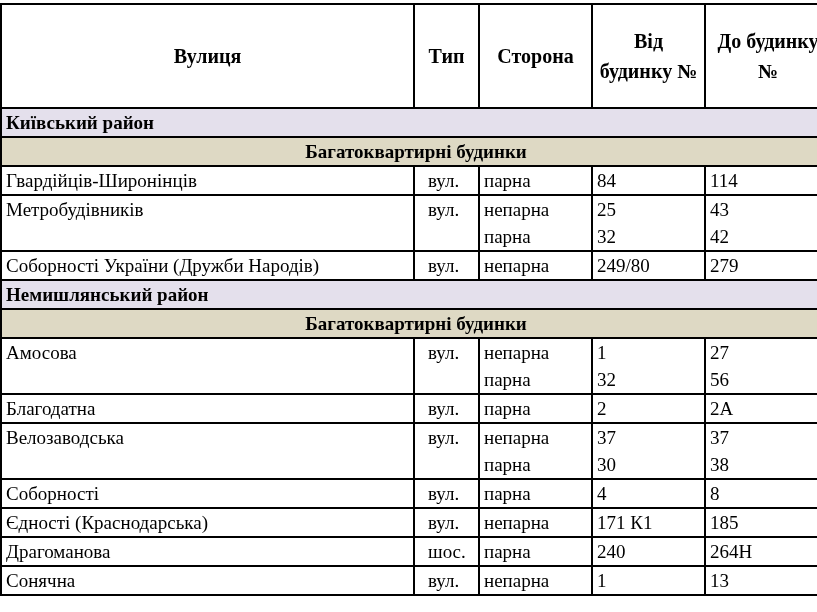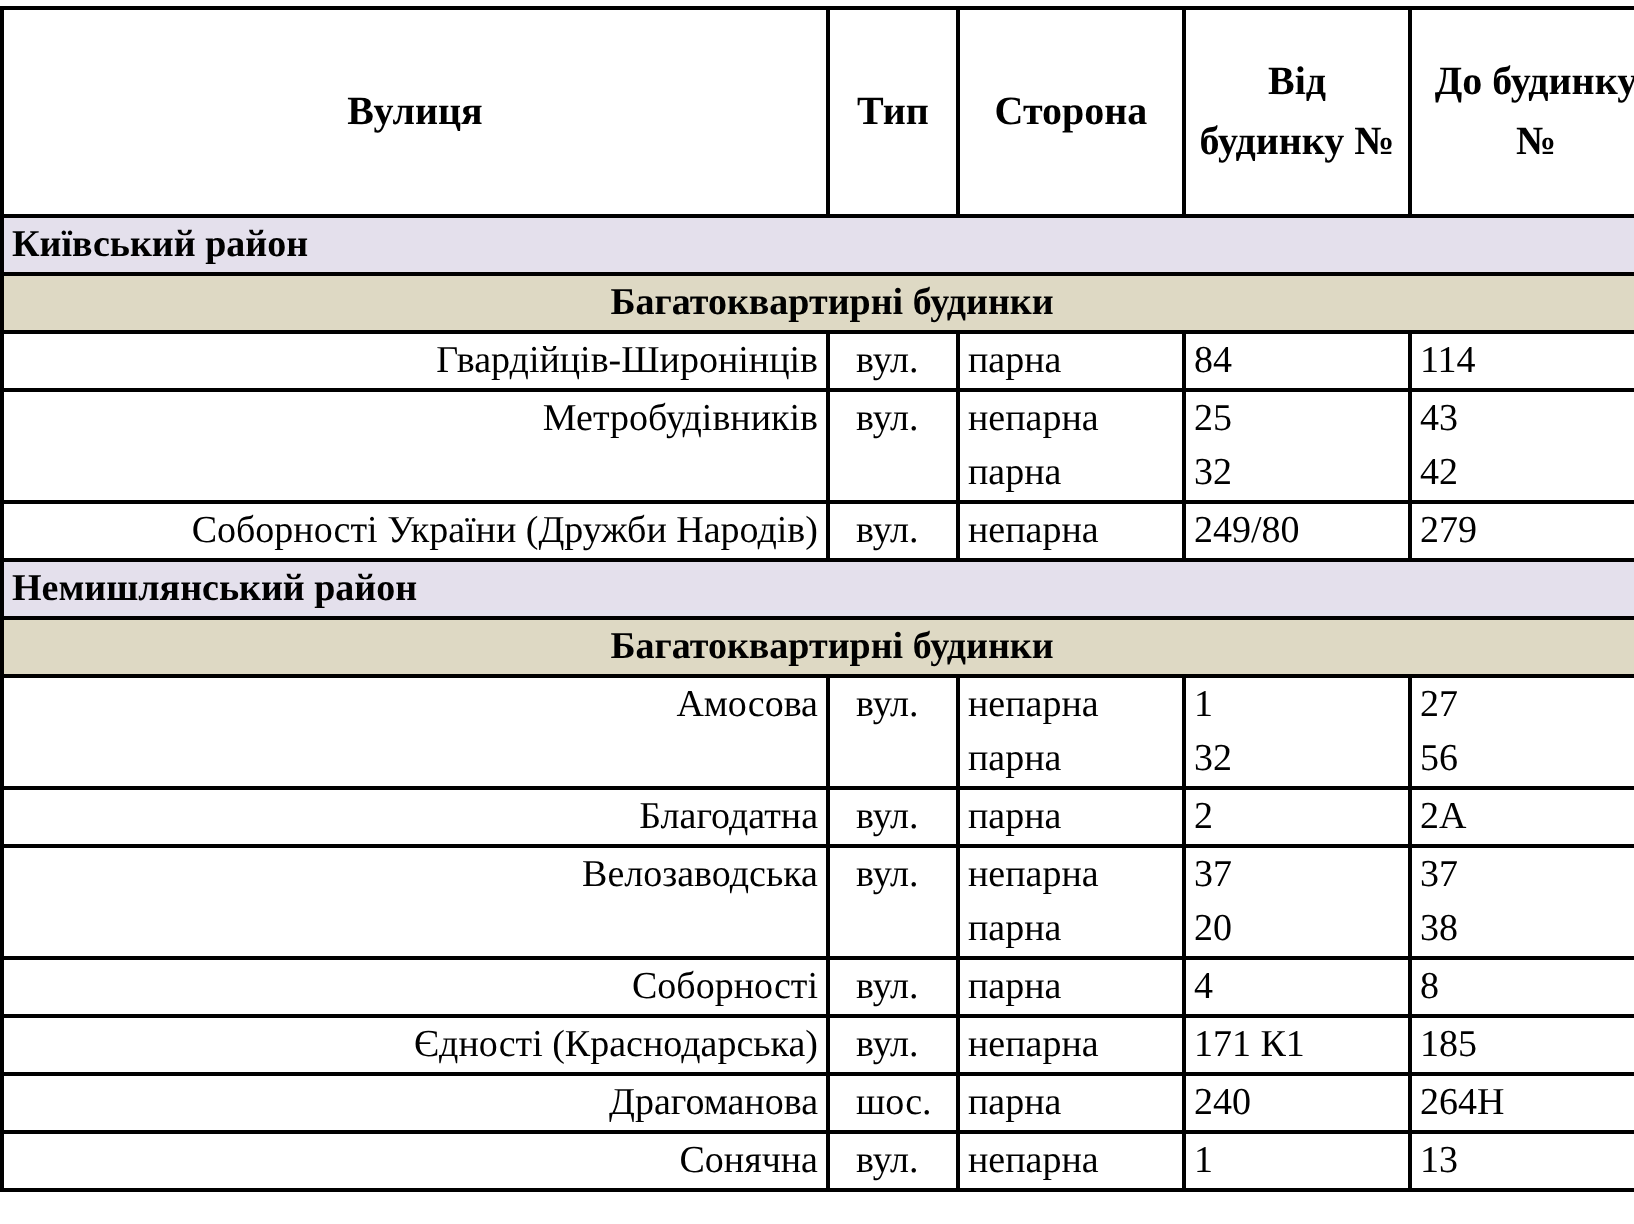--- a/index.html
+++ b/index.html
@@ -41,21 +41,21 @@
     font-weight: bold;
     font-size: 19px;
   }
   tr.category td {
     background: #ded9c4;
     font-weight: bold;
     text-align: center;
     font-size: 19px;
   }
   td.num { padding-right: 3px; }
-  td.street { padding-left: 4px; text-align: right; }
+  td.street { padding-left: 4px; }
   td.type { padding-left: 13px; }
   td.side { padding-left: 4px; }
   td.merged-top { border-bottom: none; }
   td.merged-bottom { border-top: none; }
 </style>
 </head>
 <body>
 
 <div class="wrap">
 <table>
@@ -149,21 +149,21 @@
       <td class="street merged-top">Велозаводська</td>
       <td class="type merged-top">вул.</td>
       <td class="side merged-top">непарна</td>
       <td class="num merged-top">37</td>
       <td class="num merged-top">37</td>
     </tr>
     <tr>
       <td class="street merged-bottom"></td>
       <td class="type merged-bottom"></td>
       <td class="side merged-bottom">парна</td>
-      <td class="num merged-bottom">20</td>
+      <td class="num merged-bottom">30</td>
       <td class="num merged-bottom">38</td>
     </tr>
 
     <tr>
       <td class="street">Соборності</td>
       <td class="type">вул.</td>
       <td class="side">парна</td>
       <td class="num">4</td>
       <td class="num">8</td>
     </tr>

